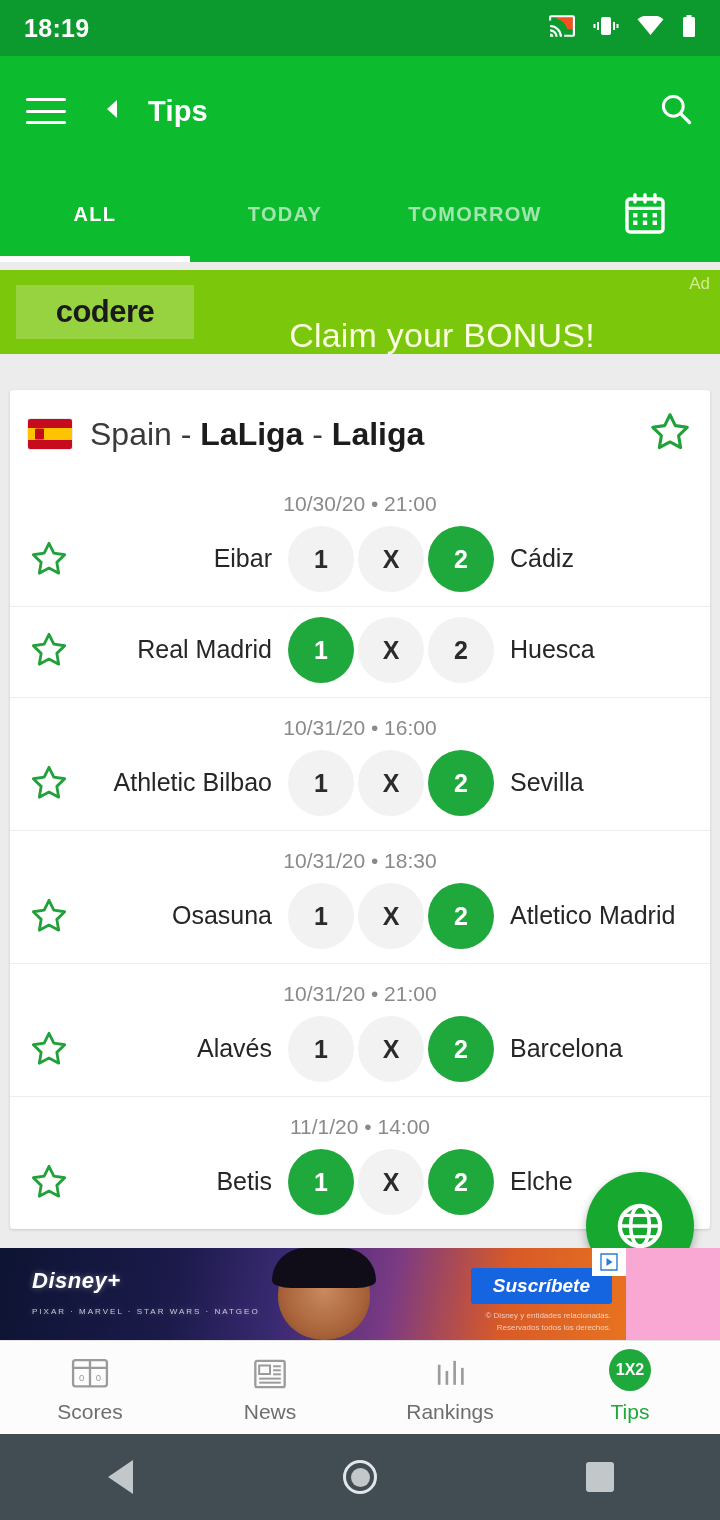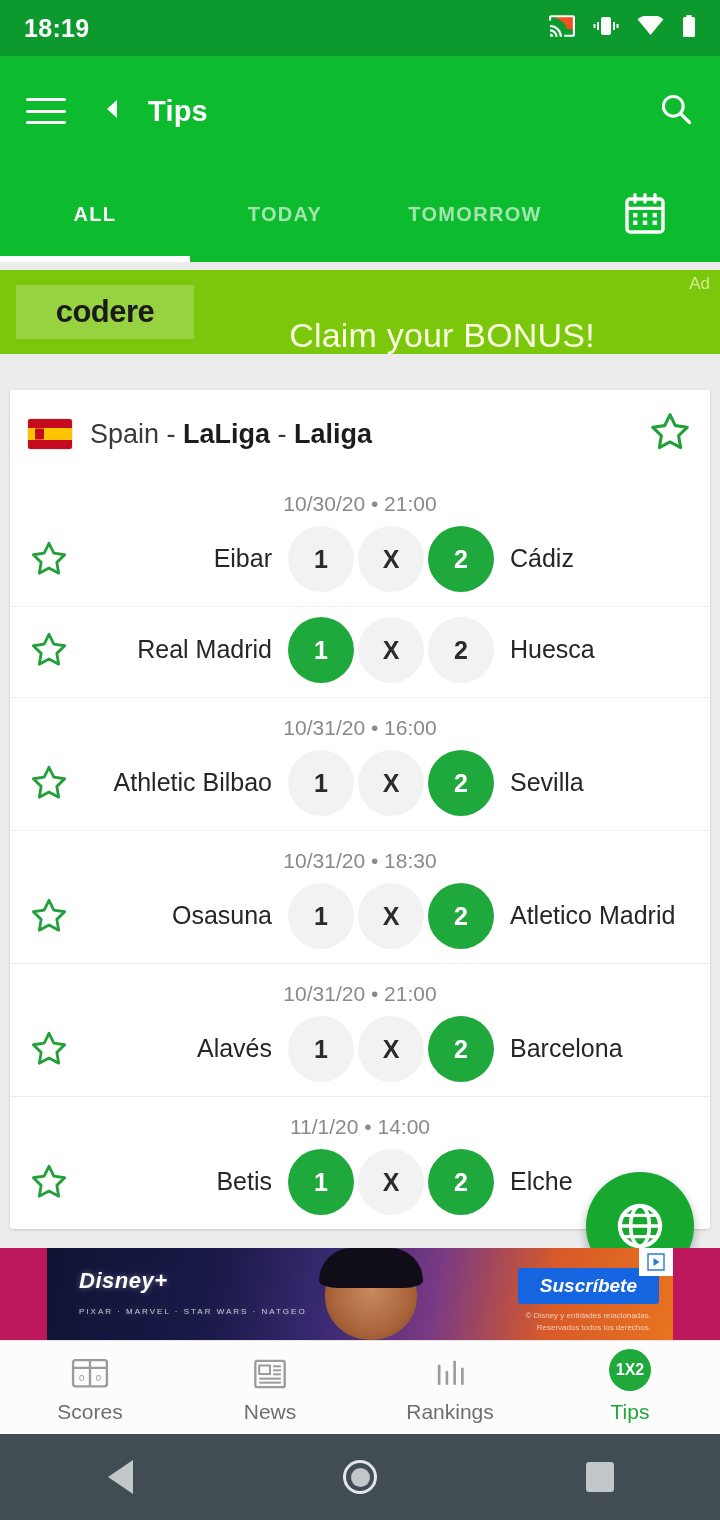--- a/index.html
+++ b/index.html
@@ -64,21 +64,21 @@
   .flag {
     width:44px; height:30px; border-radius:2px; overflow:hidden; flex:0 0 44px;
     display:flex; flex-direction:column; box-shadow:0 0 0 1px rgba(0,0,0,.08);
   }
   .flag .band-r { flex:1; background:#C60B1E; }
   .flag .band-y { flex:1.35; background:#FFC400; position:relative; }
   .flag .crest {
     position:absolute; left:7px; top:50%; transform:translateY(-50%);
     width:9px; height:11px; background:#C60B1E; border-radius:1px;
   }
-  .league-name { margin-left:18px; font-size:27px; color:#3A3A3A;text-align:center; }
+  .league-name { margin-left:18px; font-size:32px; color:#3A3A3A;text-align:center; }
   .league-name b { color:#1c1c1c; font-weight:700; }
   .league-star { margin-left:auto; cursor:pointer; }
 
   .match-row { border-top:1px solid #EDEDED; padding:10px 0 14px; }
   .match-row:first-of-type { border-top:none; }
   .match-time { text-align:center; font-size:21px; color:#8A8A8A; padding:8px 0 10px; }
   .match-body { display:flex; align-items:center; padding:0 8px; }
   .fav-star { flex:0 0 62px; display:flex; justify-content:center; cursor:pointer; }
   .team {
     font-size:25px; color:#262626; line-height:1.25;
@@ -97,22 +97,22 @@
 
   
   .fab {
     position:absolute; right:26px; bottom:-32px; width:108px; height:108px;
     border-radius:50%; background:#17A82F; box-shadow:0 4px 10px rgba(0,0,0,.3);
     display:flex; align-items:center; justify-content:center; cursor:pointer; z-index:6;
   }
 
   
   .ad-bottom {
-    flex:0 0 92px; height:92px; position:relative; background:#be185d;
-    display:flex; justify-content:center; align-items:center; cursor:pointer;
+    flex:0 0 92px; height:92px; position:relative; background:#f9a8d4;
+    display:flex; align-items:center; cursor:pointer;
   }
   .ad-bottom-inner {
     width:626px; height:92px; position:relative; overflow:hidden;
     background:linear-gradient(100deg,#0E1433 0%,#1B1A4A 28%,#3A2A72 45%,#7A3A84 62%,#D85A28 80%,#E8731F 100%);
     display:flex; align-items:center;
   }
   .disney-logo {
     margin-left:32px; color:#fff; font-size:22px; font-style:italic; font-weight:700;
     text-shadow:0 0 6px rgba(255,255,255,.35); letter-spacing:.5px;
   }
@@ -124,21 +124,21 @@
   }
   .coco-hair {
     position:absolute; left:272px; top:0px; width:104px; height:40px;
     background:#100D18; border-radius:52px 52px 30% 30%;
   }
   .sub-btn {
     position:absolute; right:14px; top:20px; background:#1565E0; color:#fff;
     font-size:19px; font-weight:700; padding:7px 22px; border-radius:3px; font-style:italic;
   }
   .ad-fine {
-    position:absolute; right:22px; bottom:6px; color:rgba(255,255,255,.68);
+    position:absolute; right:15px; bottom:6px; color:rgba(255,255,255,.68);
     font-size:8px; line-height:1.5; text-align:right; width:230px;
   }
   .ad-choice {
     position:absolute; right:0; top:0; width:34px; height:28px; background:#fff;
     display:flex; align-items:center; justify-content:center;
   }
 
   
   .bottomnav {
     flex:0 0 94px; height:94px; background:#FCFCFC; border-top:1px solid #E4E4E4;

